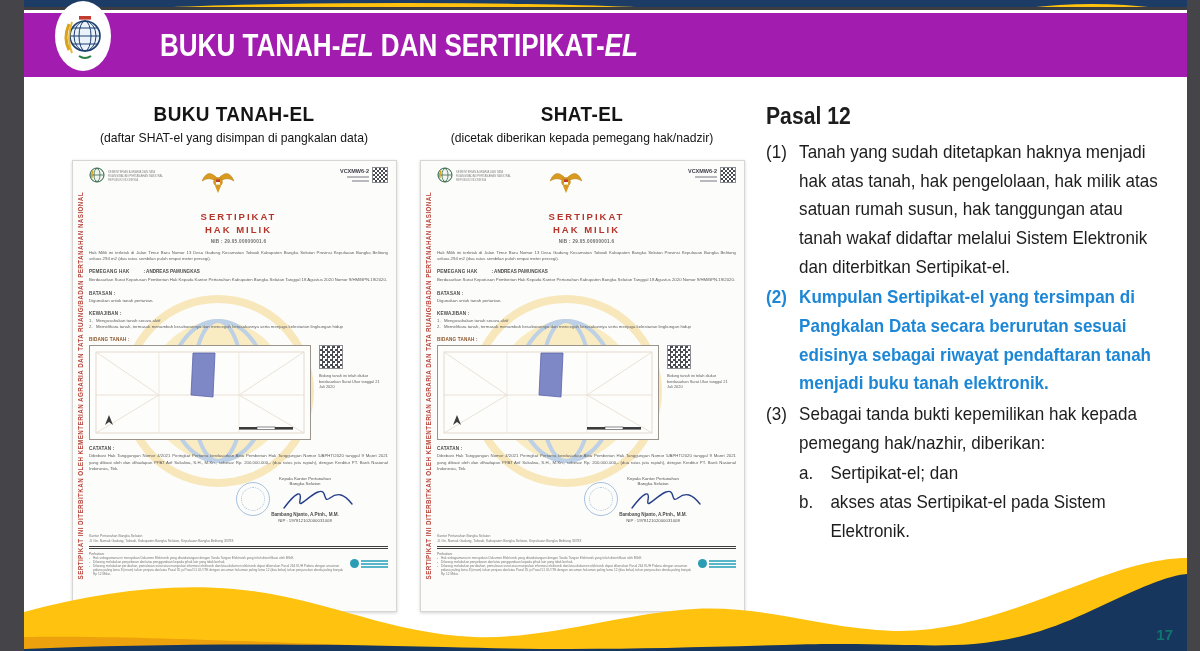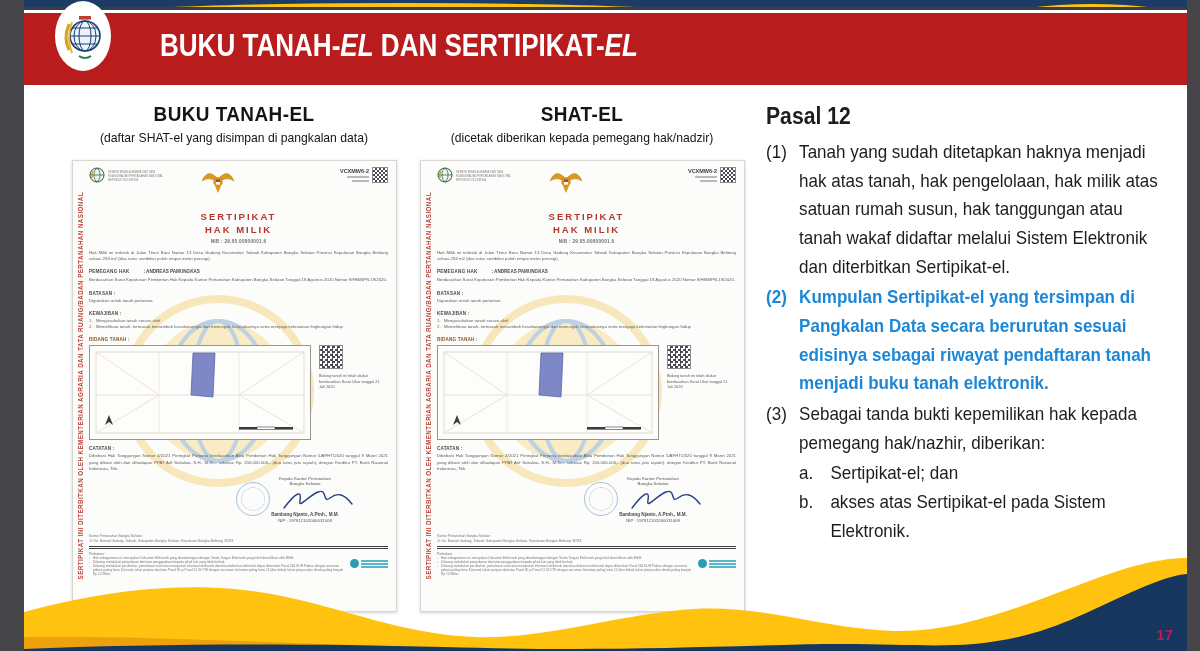--- a/index.html
+++ b/index.html
@@ -7,21 +7,21 @@
   body { background:#454549; font-family:"Liberation Sans", sans-serif; position:relative; }
 
   .page { position:absolute; left:24px; top:0; right:13px; bottom:0; background:#ffffff; overflow:hidden; }
 
   
   .prev-slide { position:absolute; top:0; left:0; right:0; height:10px; background:#1c3c66; overflow:hidden; border-bottom:3px solid #3d3d41; }
   .prev-slide .y1 { position:absolute; left:60px; top:3px; width:640px; height:26px; background:#ffc20e; border-radius:50%; }
   .prev-slide .y2 { position:absolute; right:10px; top:4px; width:170px; height:24px; background:#ffc20e; border-radius:50%; }
 
   
-  .header { position:absolute; top:13px; left:0; right:0; height:72px; background:#b91c1c; }
+  .header { position:absolute; top:13px; left:0; right:0; height:64px; background:#a21caf; }
   .logo-oval { position:absolute; left:31px; top:1px; width:56px; height:70px; background:#ffffff; border-radius:50%; display:flex; align-items:center; justify-content:center; }
   .hdr-title { position:absolute; left:136px; top:15px; color:#ffffff; font-size:31px; font-weight:bold; letter-spacing:0px; white-space:nowrap; transform:scaleX(0.84); transform-origin:left center; }
   .hdr-title .it { font-style:italic; }
 
   
   .col-head { position:absolute; text-align:center; color:#141414; transform:scaleX(0.9); }
   .col-head .t { font-size:21px; font-weight:bold; letter-spacing:0.5px; }
   .col-head .s { font-size:13.5px; margin-top:4px; }
 
   
@@ -94,21 +94,21 @@
   .c-perh .p-lab { font-size:3.4px; color:#6e6e6e; }
   .c-perh .p-li { display:flex; font-size:3.2px; color:#787878; line-height:1.3; }
   .c-perh .p-li .d { width:4px; flex:none; }
   .bsre { width:42px; flex:none; display:flex; gap:2px; align-items:center; padding-left:4px; }
   .bsre .circ { width:9px; height:9px; border-radius:50%; background:#2a9db5; flex:none; }
   .bsre .tl { flex:1; }
   .bsre .tl i { display:block; height:1.8px; background:#57b7c9; margin:1px 0; }
 
   
   .waves { position:absolute; left:0; right:0; bottom:0; height:100px; }
-  .pagenum { position:absolute; right:14px; bottom:8px; color:#be185d; font-size:15px; font-weight:bold; }
+  .pagenum { position:absolute; right:14px; bottom:8px; color:#0f766e; font-size:15px; font-weight:bold; }
 </style>
 </head>
 <body>
 
 <div class="page">
 
   <div class="prev-slide">
     <div class="y1"></div>
       <div class="y2"></div>
   </div>

